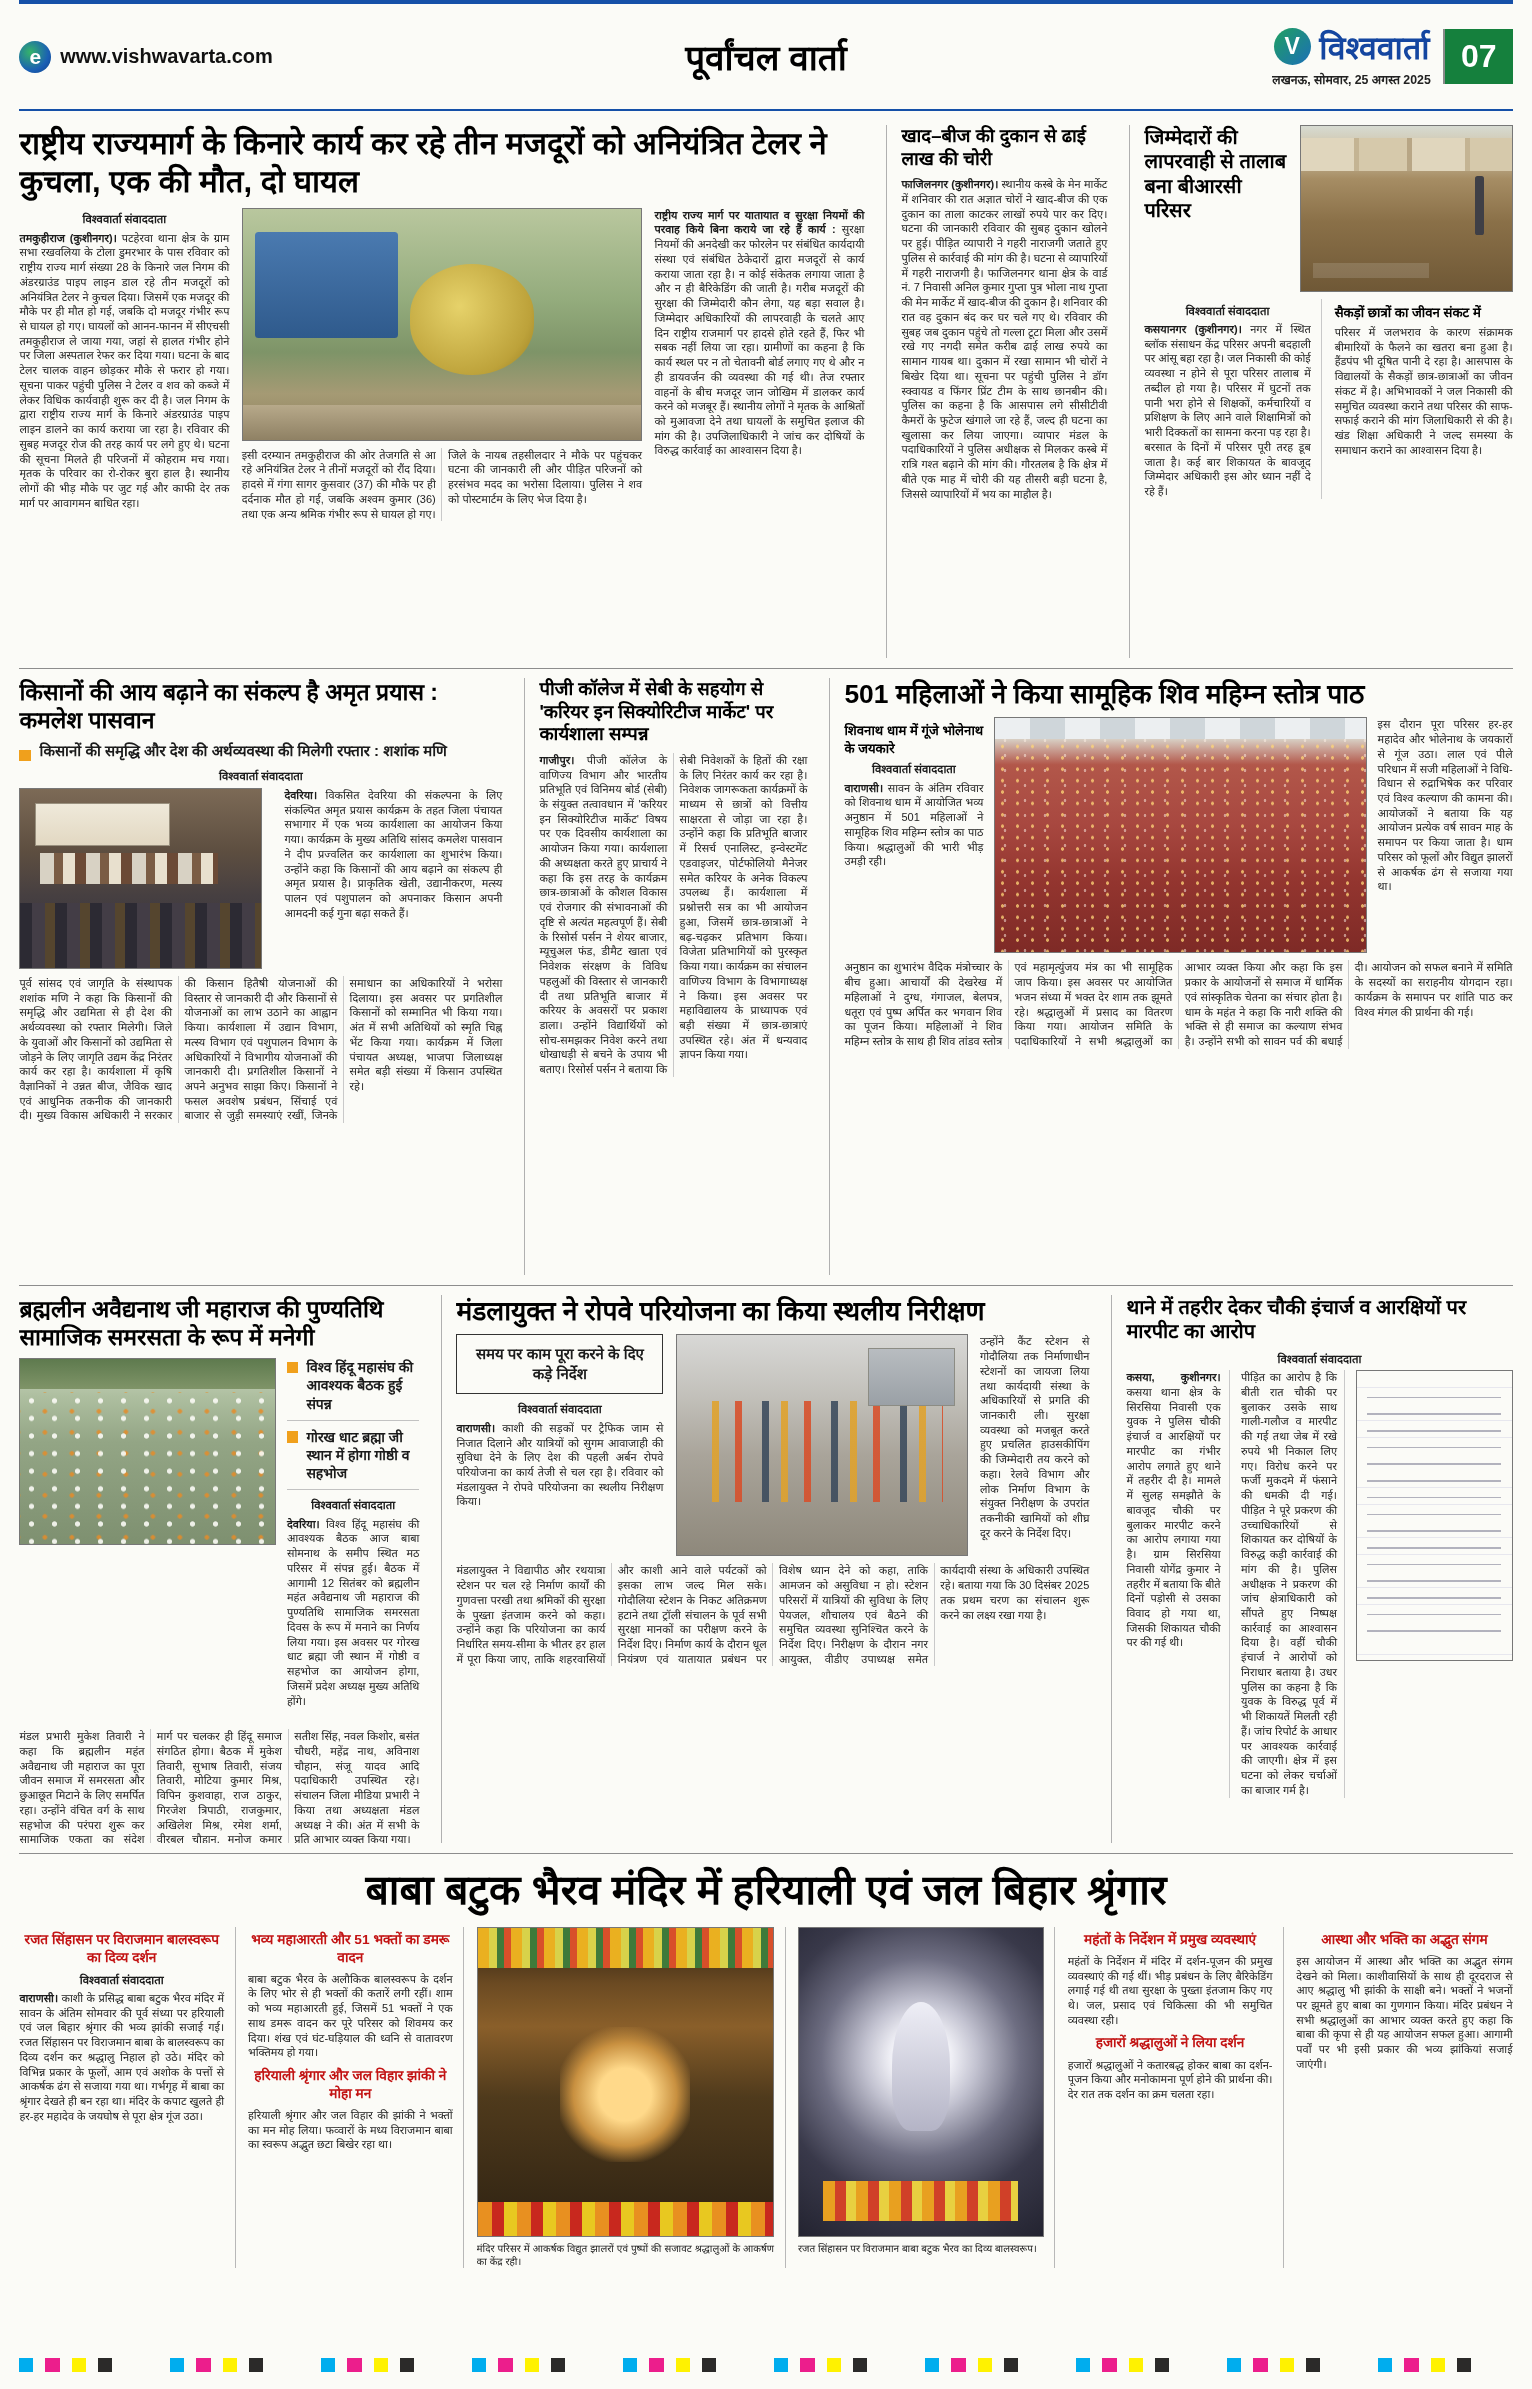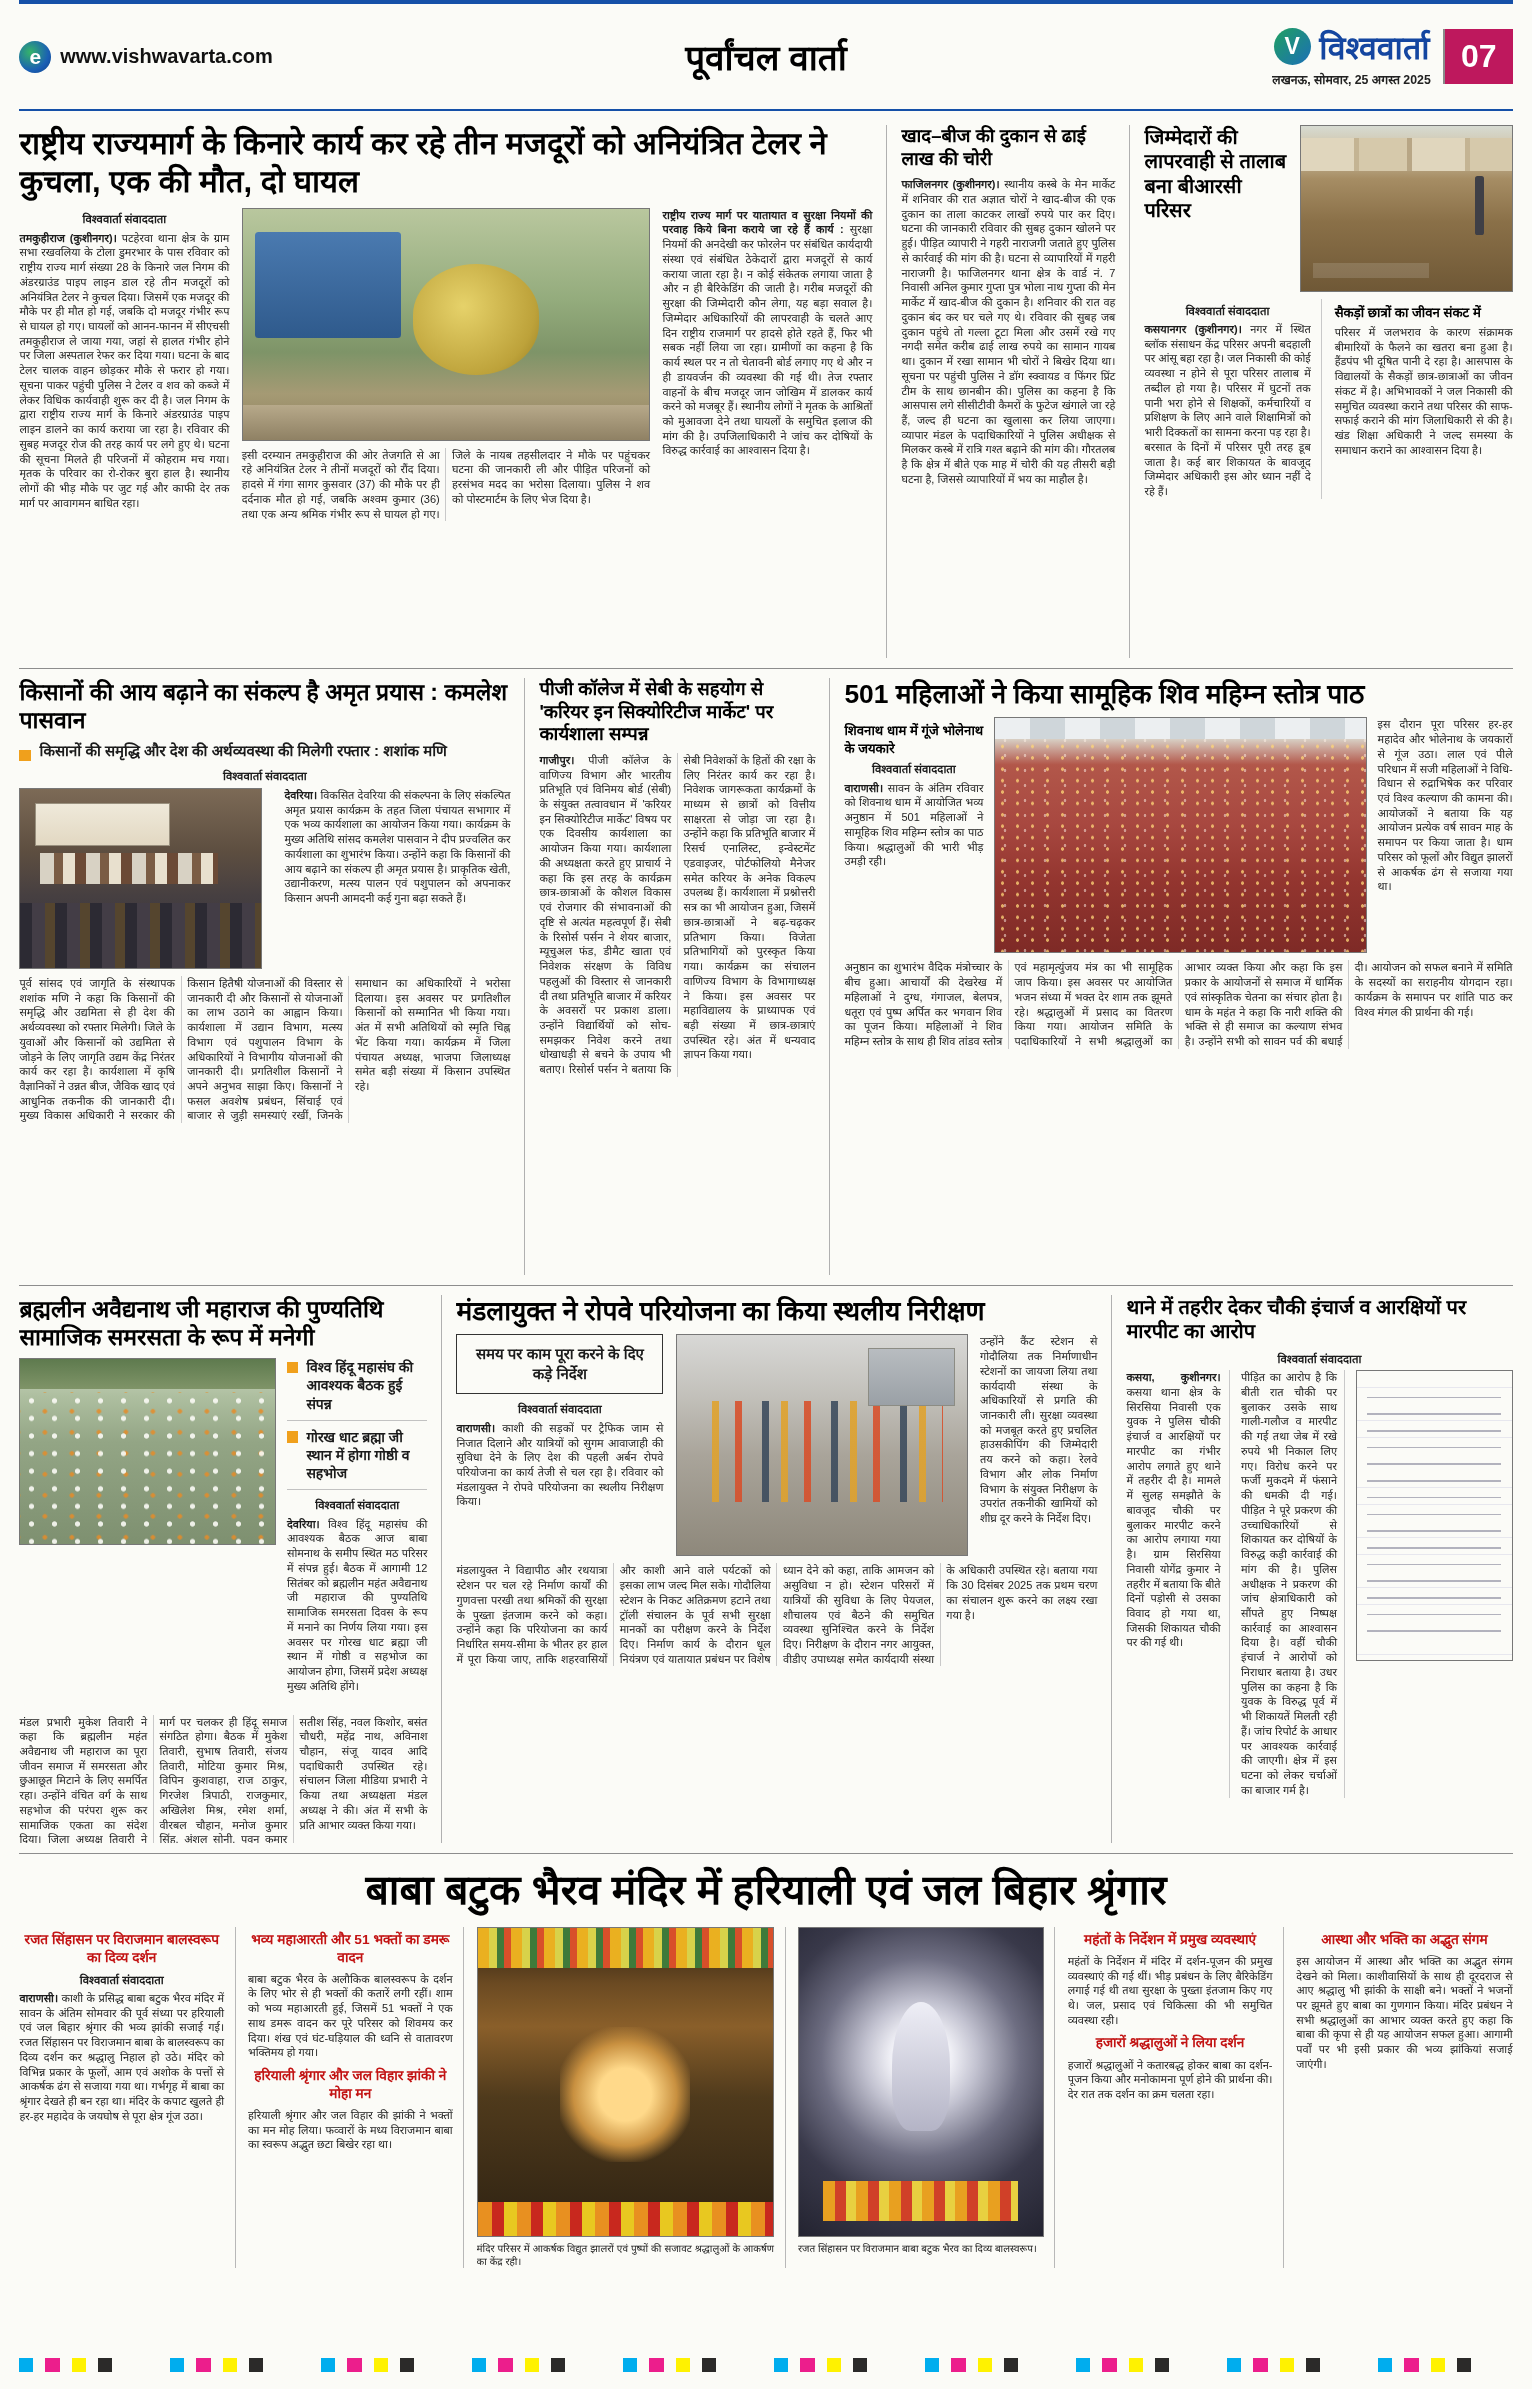--- a/index.html
+++ b/index.html
@@ -17,26 +17,26 @@
            background:radial-gradient(circle at 35% 35%, #35b46a, #1a5fb4 62%, #0f3f86); }
   .site { font-size:20px; font-weight:700; color:#111; }
   .mh-center { position:absolute; left:50%; transform:translateX(-50%); font-size:35px; font-weight:800; color:#000; }
   .mh-right { margin-left:auto; margin-right:12.3px; text-align:center; }
   .brand-row { display:flex; align-items:center; gap:8.8px; justify-content:center; }
   .vlogo { width:37px; height:37px; display:inline-flex; align-items:center; justify-content:center;
            background:linear-gradient(135deg,#20a060,#1b6fb8); color:#fff; border-radius:50%;
            font-weight:800; font-size:23px; }
   .brand { font-size:32px; color:#1446a0; font-weight:800; }
   .mh-date { font-size:12.3px; font-weight:700; color:#222; margin-top:2.6px; }
-  .pageno { background:#be185d; color:#fff; font-size:32px; font-weight:800; padding:8.8px 16px;
+  .pageno { background:#15803d; color:#fff; font-size:32px; font-weight:800; padding:8.8px 16px;
             border-left:2.6px solid #8a8a8a; }
 
   
   .band { border-bottom:1.8px solid #8d8d8d; padding:8.8px 0 10.6px; display:grid; column-gap:14px; overflow:hidden; }
-  .band > article { border-right:0.9px solid #b0b0b0; padding-right:14px; overflow:hidden; }
+  .band > article { border-right:0.9px solid #b0b0b0; padding-right:22px; overflow:hidden; }
   .band > article:last-child { border-right:none; padding-right:0; }
   .hl { color:#000; font-weight:800; line-height:1.22; margin-bottom:7px; }
   .hl-xl { font-size:31px; }
   .hl-l  { font-size:26.4px; }
   .hl-m  { font-size:20px; }
   .hl-m2 { font-size:23px; }
   .hl-s  { font-size:18.5px; }
   .hl-banner { font-size:41px; text-align:center; margin:1.8px 0 12.3px; }
   .byline { text-align:center; font-weight:700; font-size:11.4px; margin:3.5px 0 4.4px; }
   .dl { font-weight:700; }

